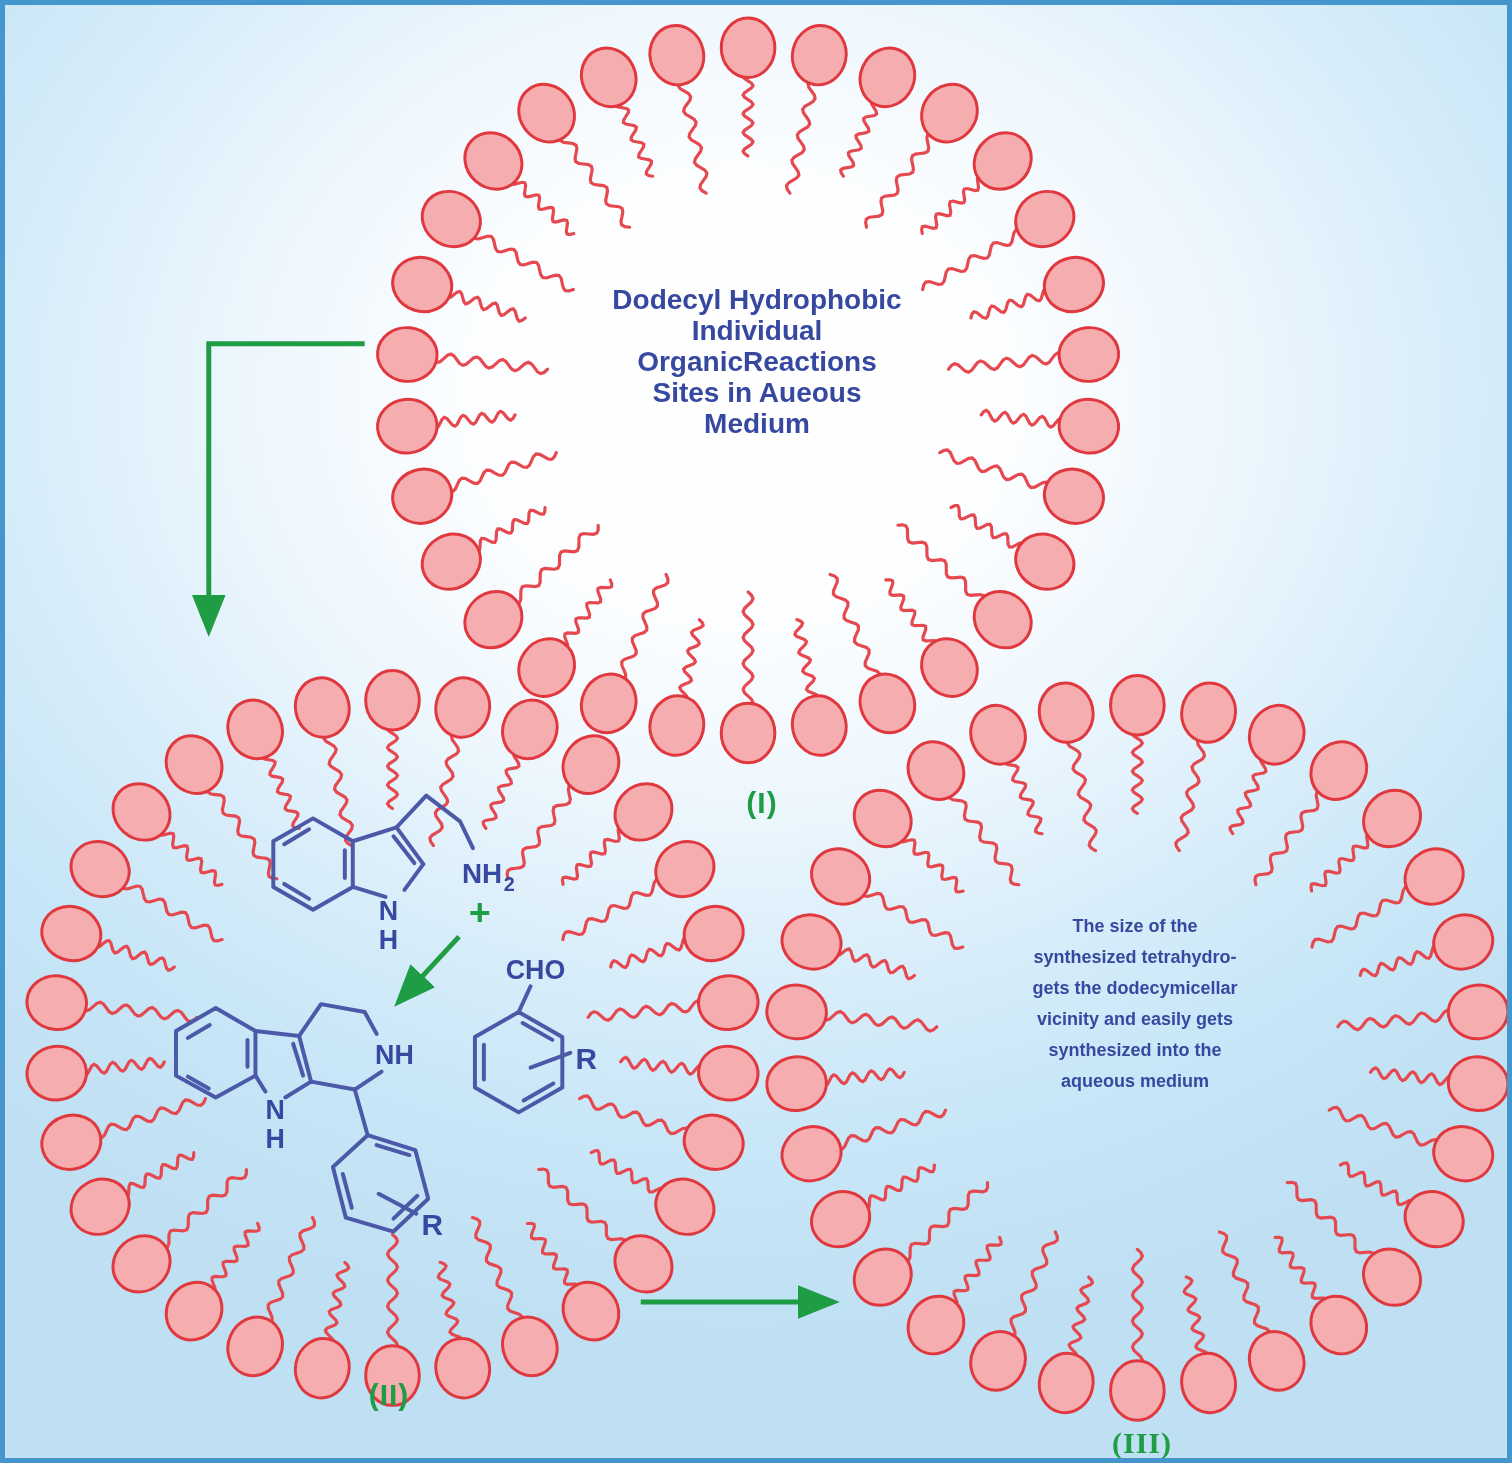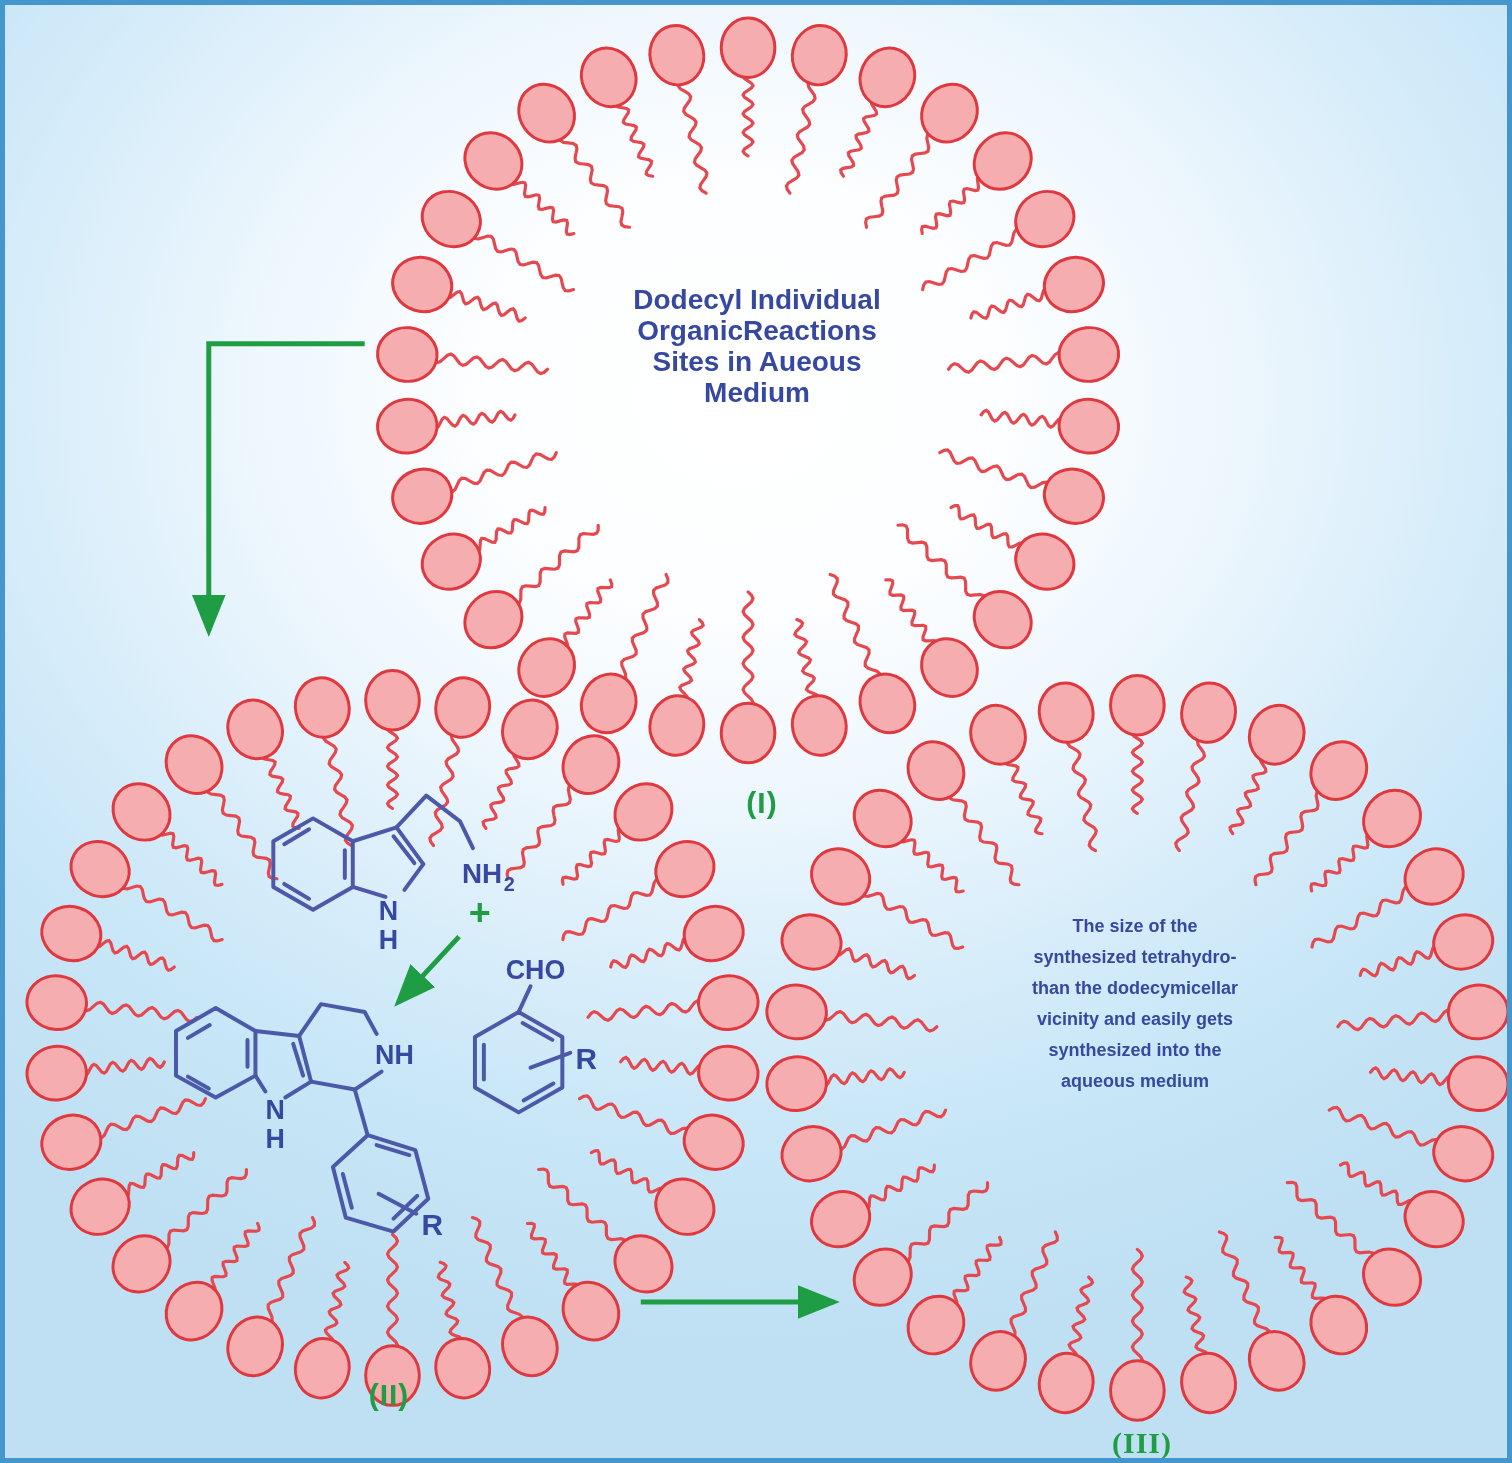--- a/index.html
+++ b/index.html
@@ -303,30 +303,31 @@
     </g>
 
     <g id="arrow-layer">
         <path d="M362,341 L205,341 L205,630" stroke="#1f9d45" stroke-width="5" fill="none" stroke-linecap="butt" marker-end="url(#arrowhead)"></path>
         <path d="M457,938 L396,1004" stroke="#1f9d45" stroke-width="5" fill="none" stroke-linecap="butt" marker-end="url(#arrowhead)"></path>
         <path d="M640,1306 L834,1306" stroke="#1f9d45" stroke-width="5" fill="none" stroke-linecap="butt" marker-end="url(#arrowhead)"></path>
       </g>
   </svg>
 
   <div class="caption caption-1">
-    <div>Dodecyl Individual</div>
+    <div>Dodecyl Hydrophobic</div>
+    <div>Individual</div>
     <div>OrganicReactions</div>
     <div>Sites in Aueous</div>
     <div>Medium</div>
   </div>
 
   <div class="caption caption-3">
     <div>The size of the</div>
     <div>synthesized tetrahydro-</div>
-    <div>than the dodecymicellar</div>
+    <div>gets the dodecymicellar</div>
     <div>vicinity and easily gets</div>
     <div>synthesized into the</div>
     <div>aqueous medium</div>
   </div>
 
   <span class="roman-label" style="left:757px;top:798px;">(I)</span>
   <span class="roman-label" style="left:384px;top:1390px;">(II)</span>
   <span class="roman-label" style="left:1137px;top:1438px;font-family:Liberation Serif, serif;">(III)</span>
 
 </div>

